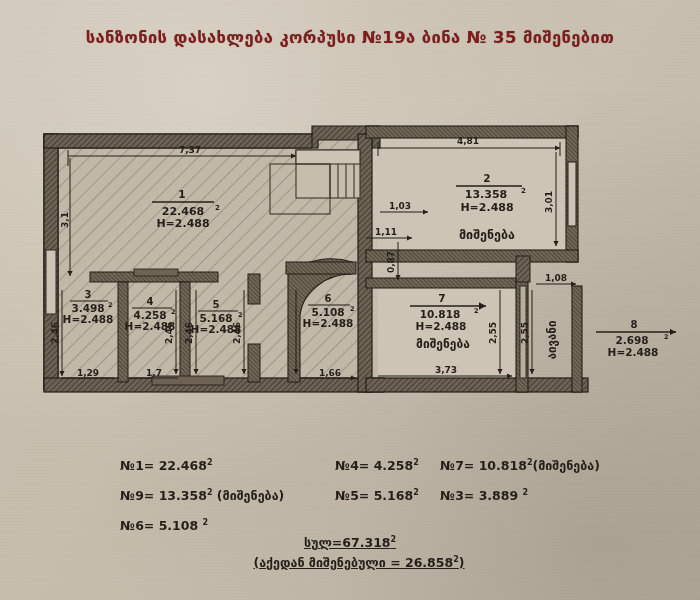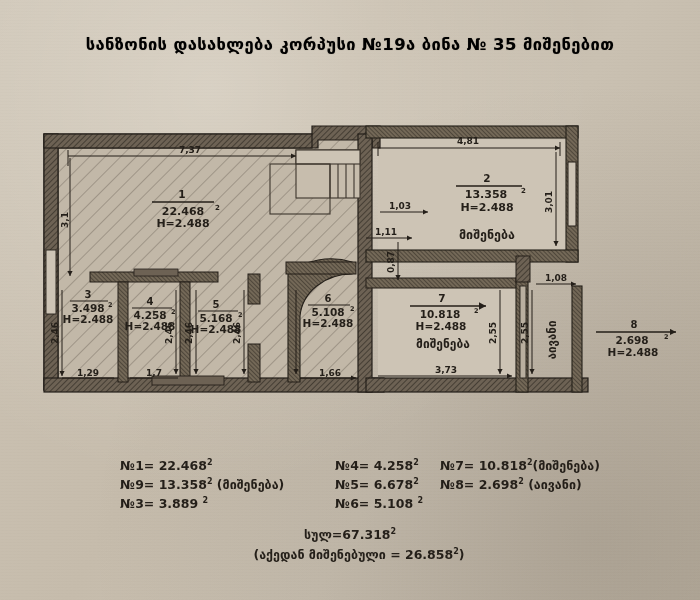--- a/index.html
+++ b/index.html
@@ -27,43 +27,42 @@
   }
   #content{position:absolute;inset:0;}
 
   
   #title{
     position:absolute;left:0;right:0;top:28px;
     text-align:center;
     font-size:16.5px;
     font-weight:700;
     letter-spacing:.4px;
-    color:#000000;
+    color:#7f1d1d;
     text-shadow:0 0 1px rgba(80,70,60,.45);
-    margin-top:7px;
   }
 
   
   #plan{position:absolute;left:0;top:90px;}
 
   
   #legend{
     position:absolute;left:0;right:0;top:458px;
     font-size:12.5px;font-weight:700;color:#241f19;
   }
   .legend-grid{
     display:grid;
     grid-template-columns:215px 105px auto;
     justify-content:center;
-    row-gap:4px;
+    row-gap:15px;
     padding-left:20px;
   }
   .legend-grid span{white-space:nowrap;}
   sup{font-size:8px;}
-  #totals{margin-top:14px;text-align:center;line-height:1.55;}
+  #totals{margin-top:0;text-align:center;line-height:1.55;text-decoration:underline;}
   #totals div{font-weight:700;}
   .tot2{padding-left:18px;}
 </style>
 </head>
 <body>
 
 <div id="paper"></div>
 <div id="noise"></div>
 
 <div id="content">
@@ -279,22 +278,21 @@
     </g>
   </svg>
 
   <div id="legend">
     <div class="legend-grid">
       <span><span>№1= 22.468</span><sup>2</sup> <span></span></span>
       <span><span>№4= 4.258</span><sup>2</sup></span>
       <span><span>№7= 10.818</span><sup>2</sup><span>(მიშენება)</span></span>
 
       <span><span>№9= 13.358</span><sup>2</sup> <span>(მიშენება)</span></span>
-      <span><span>№5= 6.678</span><sup>2</sup></span>
-      <span><span>№8= 2.698</span><sup>2</sup> <span>(აივანი)</span></span>
+      <span><span>№5= 5.168</span><sup>2</sup></span>
 
       <span><span>№3= 3.889</span> <sup>2</sup></span>
       <span><span>№6= 5.108</span> <sup>2</sup></span>
       <span></span>
     </div>
 
     <div id="totals">
       <div><span>სულ=67.318</span><sup>2</sup></div>
       <div class="tot2"><span>(აქედან მიშენებული = 26.858</span><sup>2</sup><span>)</span></div>
     </div>

